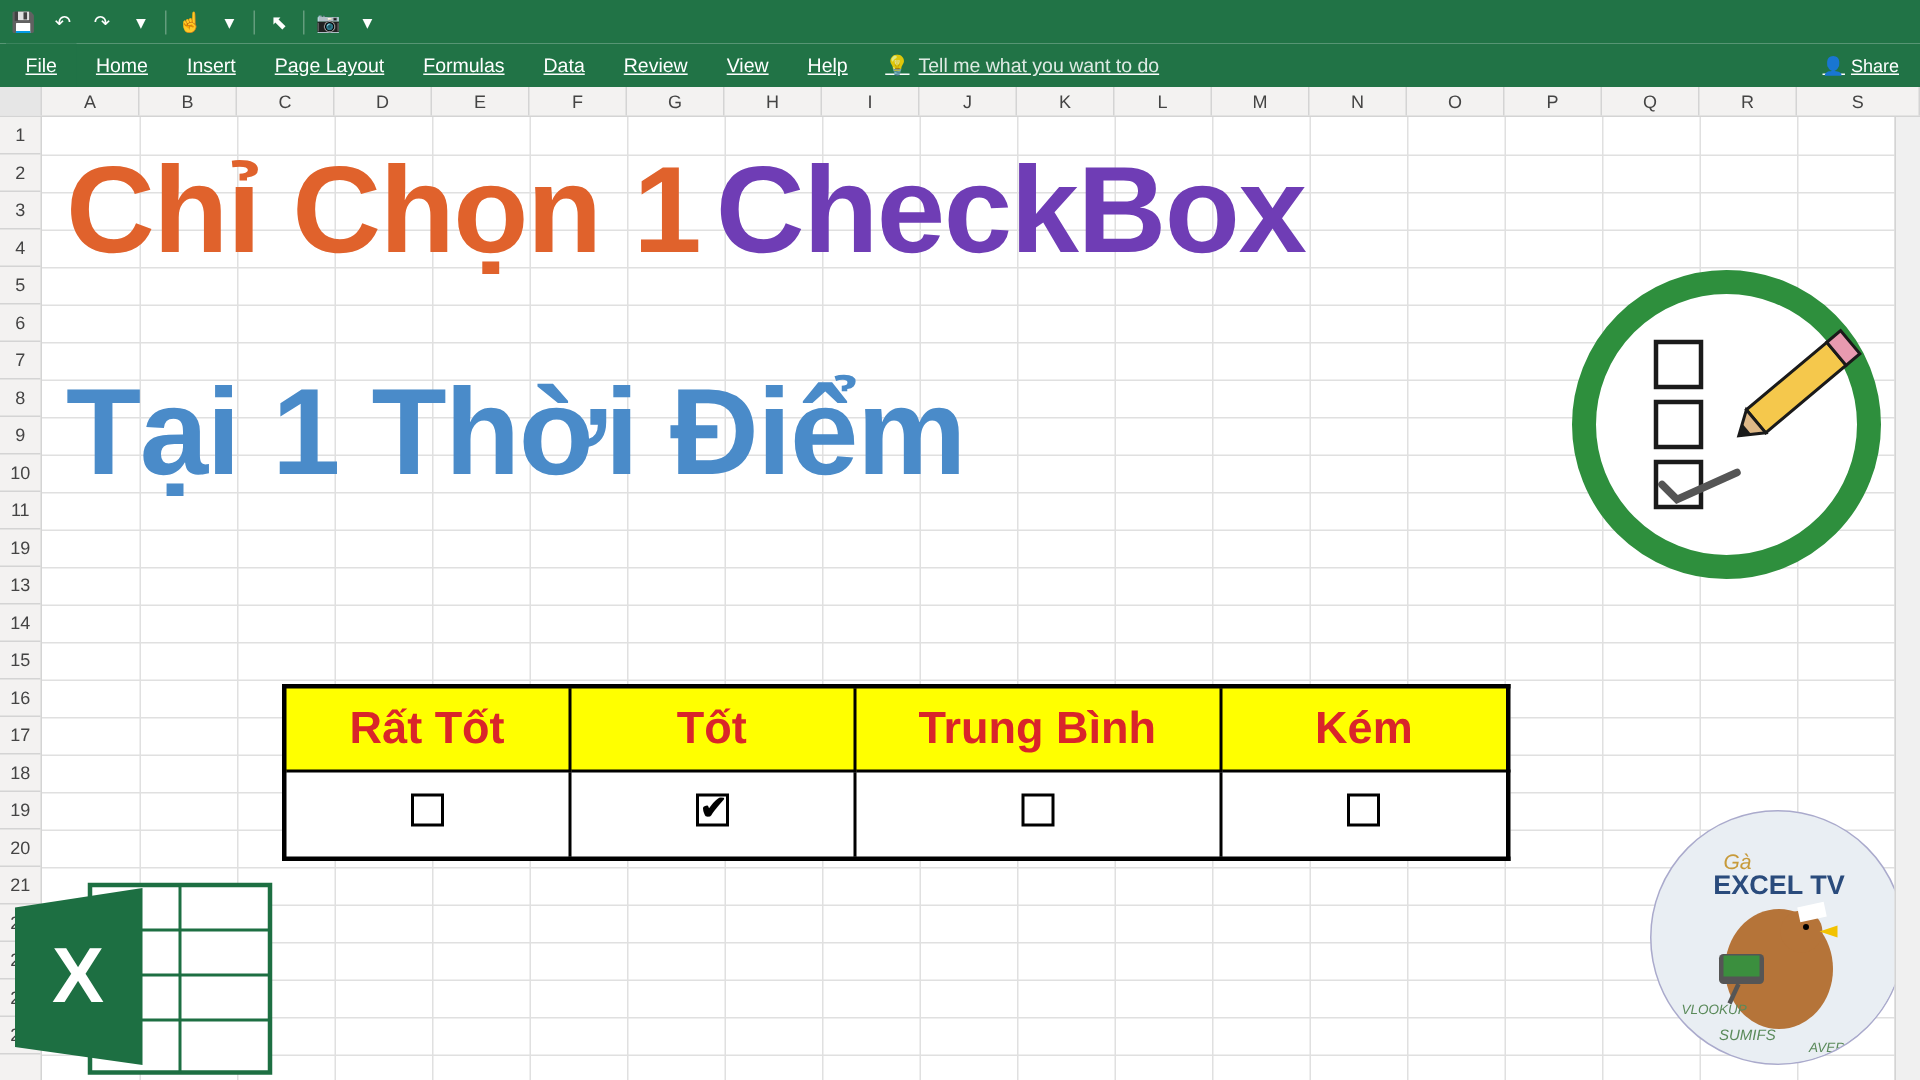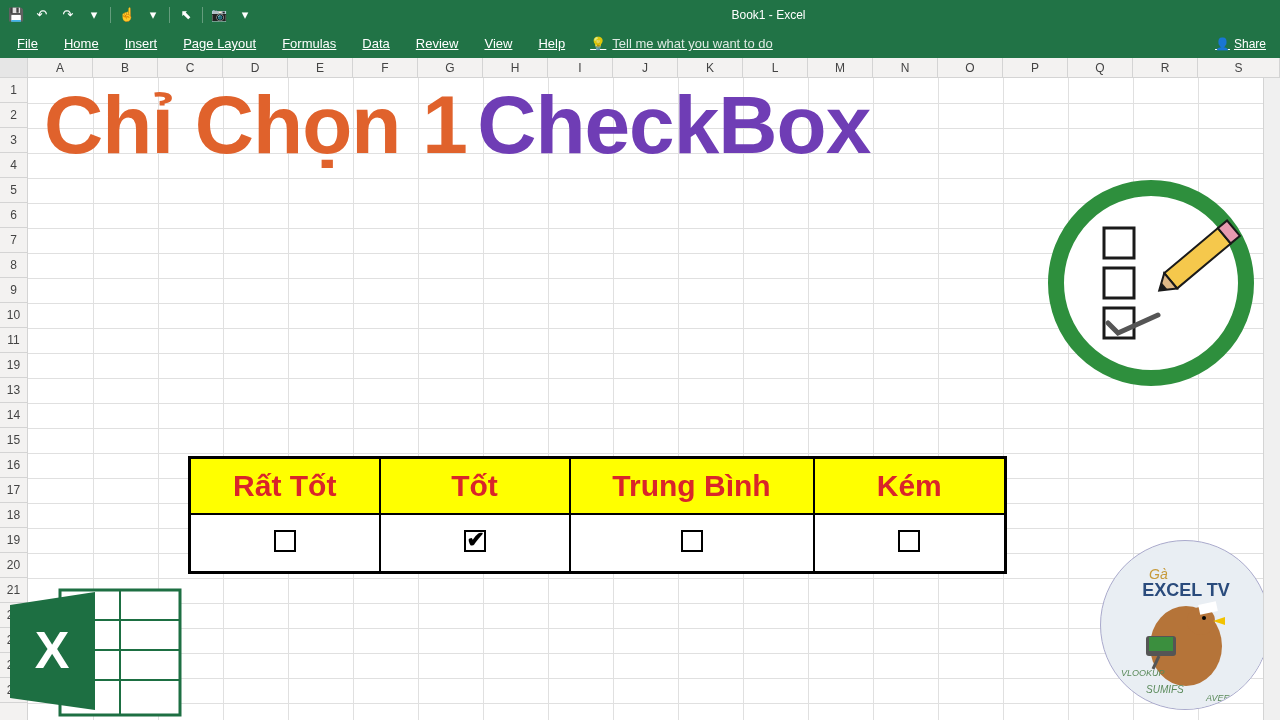--- a/index.html
+++ b/index.html
@@ -65,21 +65,20 @@
     <div class="qat-btn">▾</div>
     <div class="qat-sep"></div>
     <div class="qat-btn">☝</div>
     <div class="qat-btn">▾</div>
     <div class="qat-sep"></div>
     <div class="qat-btn">⬉</div>
     <div class="qat-sep"></div>
     <div class="qat-btn">📷</div>
     <div class="qat-btn">▾</div>
   </div>
-  <div class="title-center">Book1  -  Excel</div>
 </div>
 
 <div class="tabs">
   <div class="tab file">File</div>
   <div class="tab">Home</div>
   <div class="tab">Insert</div>
   <div class="tab">Page Layout</div>
   <div class="tab">Formulas</div>
   <div class="tab">Data</div>
   <div class="tab">Review</div>
@@ -188,25 +187,28 @@
       <div class="vline" style="left: 585px;"></div>
       <div class="vline" style="left: 520px;"></div>
       <div class="vline" style="left: 455px;"></div>
       <div class="vline" style="left: 390px;"></div>
       <div class="vline" style="left: 325px;"></div>
       <div class="vline" style="left: 260px;"></div>
       <div class="vline" style="left: 195px;"></div>
       <div class="vline" style="left: 130px;"></div>
       <div class="vline" style="left: 65px;"></div>
 
-    <div class="ov" style="left:16px; top:6px; white-space:nowrap;">
+    <div class="ov" style="left:16px; top:22px; white-space:nowrap;">
       <span class="t-orange">Chỉ Chọn 1</span>
       <span class="t-purple" style="margin-left:6px;">CheckBox</span>
     </div>
 
+    <div class="ov" style="left:16px; top:170px;">
+      <span class="t-blue">Tại 1 Thời Điểm</span>
+    </div>
 
     <div class="circle-icon">
       <svg viewBox="0 0 210 210" width="210" height="210">
         <circle cx="105" cy="105" r="95" fill="#fff" stroke="#2e8f3d" stroke-width="16"></circle>
         <rect x="58" y="50" width="30" height="30" fill="none" stroke="#1a1a1a" stroke-width="3"></rect>
         <rect x="58" y="90" width="30" height="30" fill="none" stroke="#1a1a1a" stroke-width="3"></rect>
         <rect x="58" y="130" width="30" height="30" fill="none" stroke="#1a1a1a" stroke-width="3"></rect>
         <path d="M62 145 l10 10 l40 -18" fill="none" stroke="#555" stroke-width="5" stroke-linecap="round"></path>
         <g transform="rotate(-40 140 90)">
           <rect x="120" y="80" width="70" height="20" fill="#f5c84c" stroke="#1a1a1a" stroke-width="2"></rect>

